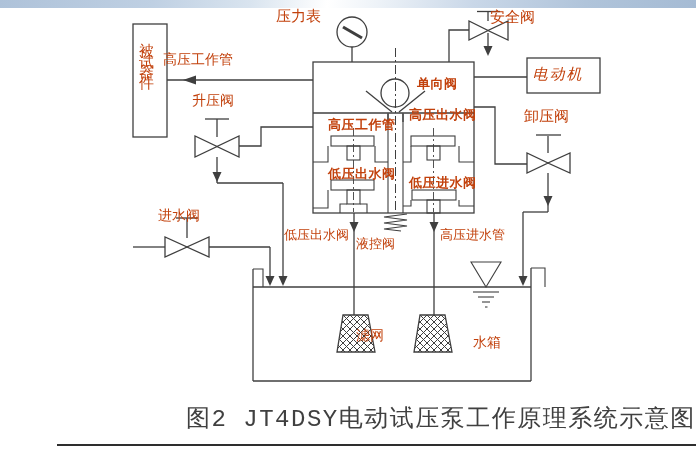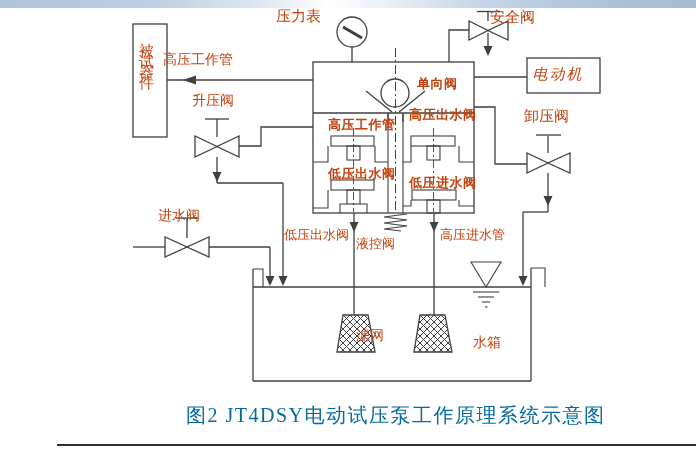--- a/index.html
+++ b/index.html
@@ -19,22 +19,22 @@
   .lbl-lg{font-size:15px;}
   .lbl-sm{font-size:13px;font-weight:bold;letter-spacing:0.5px;}
   .lbl-pipe{font-size:13px;}
   .vertical{
     writing-mode:vertical-rl;text-orientation:upright;
     letter-spacing:11px;font-size:15px;
   }
   .motor-label{width:62px;text-align:center;font-size:15px;letter-spacing:2px;font-style:italic;}
   .caption{
     position:absolute;left:186px;top:402px;
-    font-family:Liberation Serif, serif;
-    font-size:20px;letter-spacing:1.5px;color:#0369a1;white-space:nowrap;
+    font-family:Liberation Mono, monospace;
+    font-size:24px;letter-spacing:1.5px;color:#404040;white-space:nowrap;
   }
   .bottom-rule{
     position:absolute;left:57px;top:444px;width:639px;height:2px;background:#2e2e2e;
   }
 </style>
 </head>
 <body>
 
 <div class="banner"></div>
 

